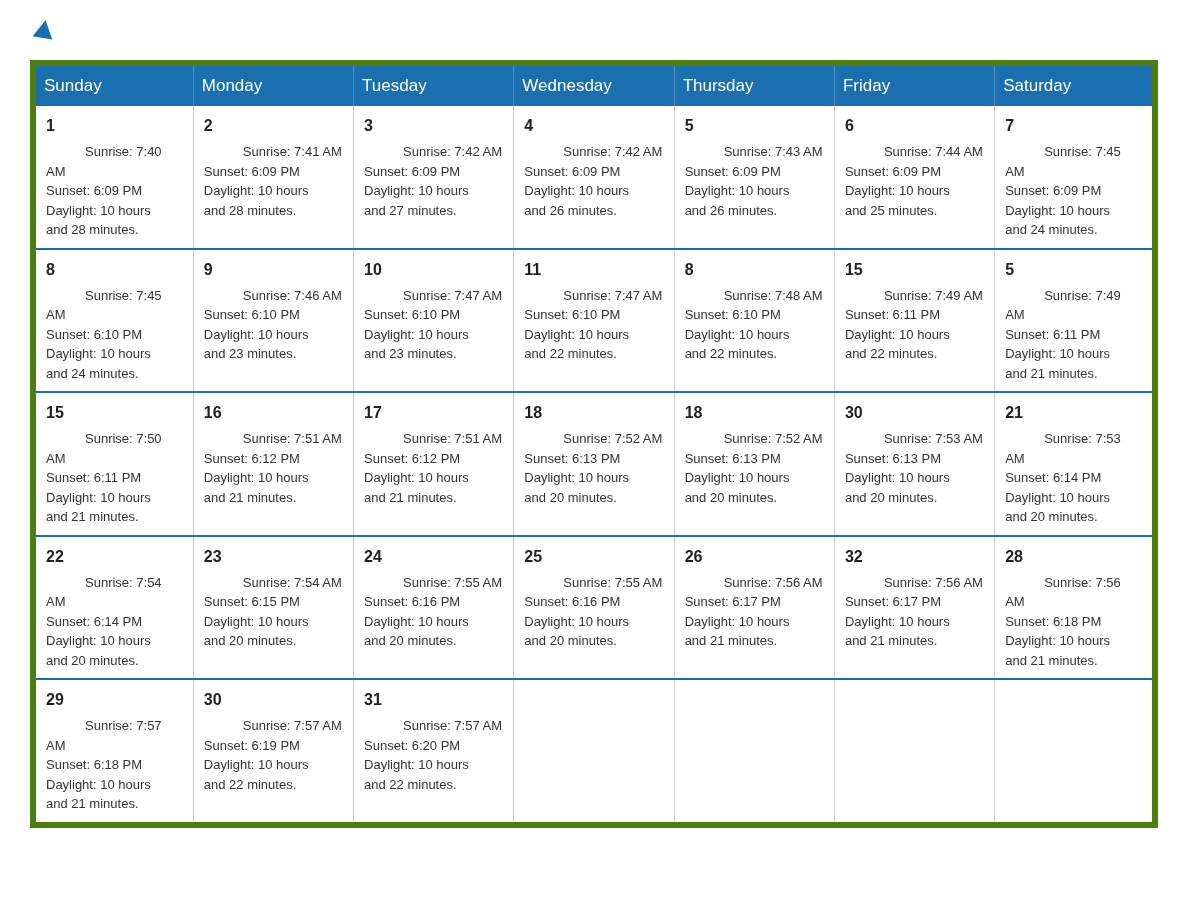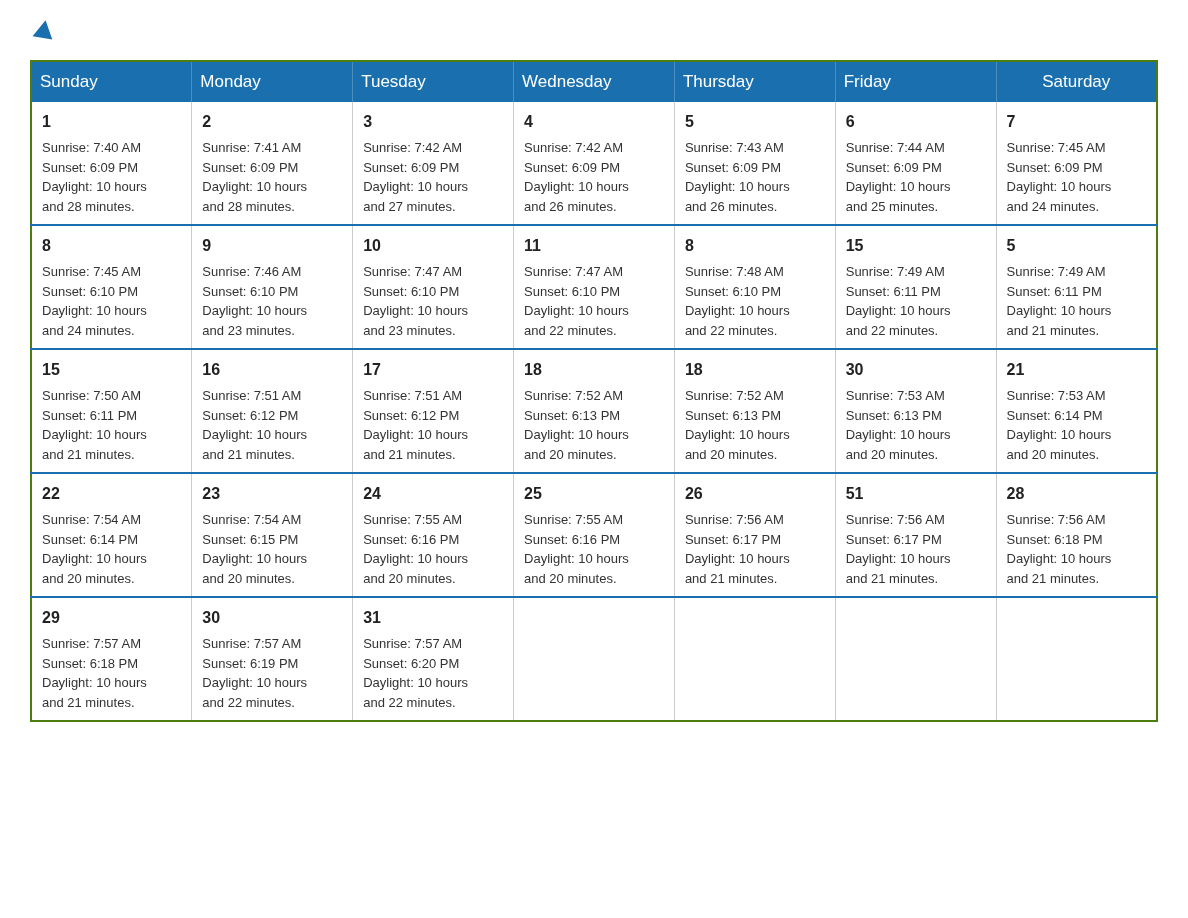--- a/index.html
+++ b/index.html
@@ -47,34 +47,33 @@
       line-height: 1.1;
     }
     .location {
       font-size: 22px;
       color: #555;
       margin-top: 4px;
     }
     .calendar {
       width: 100%;
       border-collapse: collapse;
-      border: 2px solid #4d7c0f;
+      border: 6px solid #4d7c0f;
     }
     .calendar thead tr th {
       background-color: #1a6faf;
       color: #fff;
       font-size: 17px;
       font-weight: normal;
       padding: 10px 8px;
       text-align: left;
       border-right: 1px solid #4a8fc0;
     }
     .calendar thead tr th:last-child {
       border-right: none;
-      text-align: center;
     }
     .calendar tbody tr td {
       vertical-align: top;
       padding: 8px 10px;
       font-size: 13px;
       border-right: 1px solid #ccc;
       border-bottom: 2px solid #1a6faf;
       width: calc(100% / 7);
       min-height: 110px;
       line-height: 1.5;
@@ -89,20 +88,21 @@
       font-size: 16px;
       font-weight: bold;
       color: #222;
       margin-bottom: 4px;
       display: block;
     }
     .day-info {
       color: #333;
       font-size: 13px;
       line-height: 1.5;
+      margin-left: 39px;
     }
     .empty-cell {
       background: #fff;
     }
   </style>
 </head>
 <body>
 
 <div class="header">
   <div class="logo">
@@ -238,21 +238,21 @@
       </td>
         <td>
         <span class="day-number">25</span>
         <span class="day-info">Sunrise: 7:55 AM<br>Sunset: 6:16 PM<br>Daylight: 10 hours<br>and 20 minutes.</span>
       </td>
         <td>
         <span class="day-number">26</span>
         <span class="day-info">Sunrise: 7:56 AM<br>Sunset: 6:17 PM<br>Daylight: 10 hours<br>and 21 minutes.</span>
       </td>
         <td>
-        <span class="day-number">51</span>
+        <span class="day-number">32</span>
         <span class="day-info">Sunrise: 7:56 AM<br>Sunset: 6:17 PM<br>Daylight: 10 hours<br>and 21 minutes.</span>
       </td>
         <td>
         <span class="day-number">28</span>
         <span class="day-info">Sunrise: 7:56 AM<br>Sunset: 6:18 PM<br>Daylight: 10 hours<br>and 21 minutes.</span>
       </td>
       </tr>
       <tr>
         <td>
         <span class="day-number">29</span>

